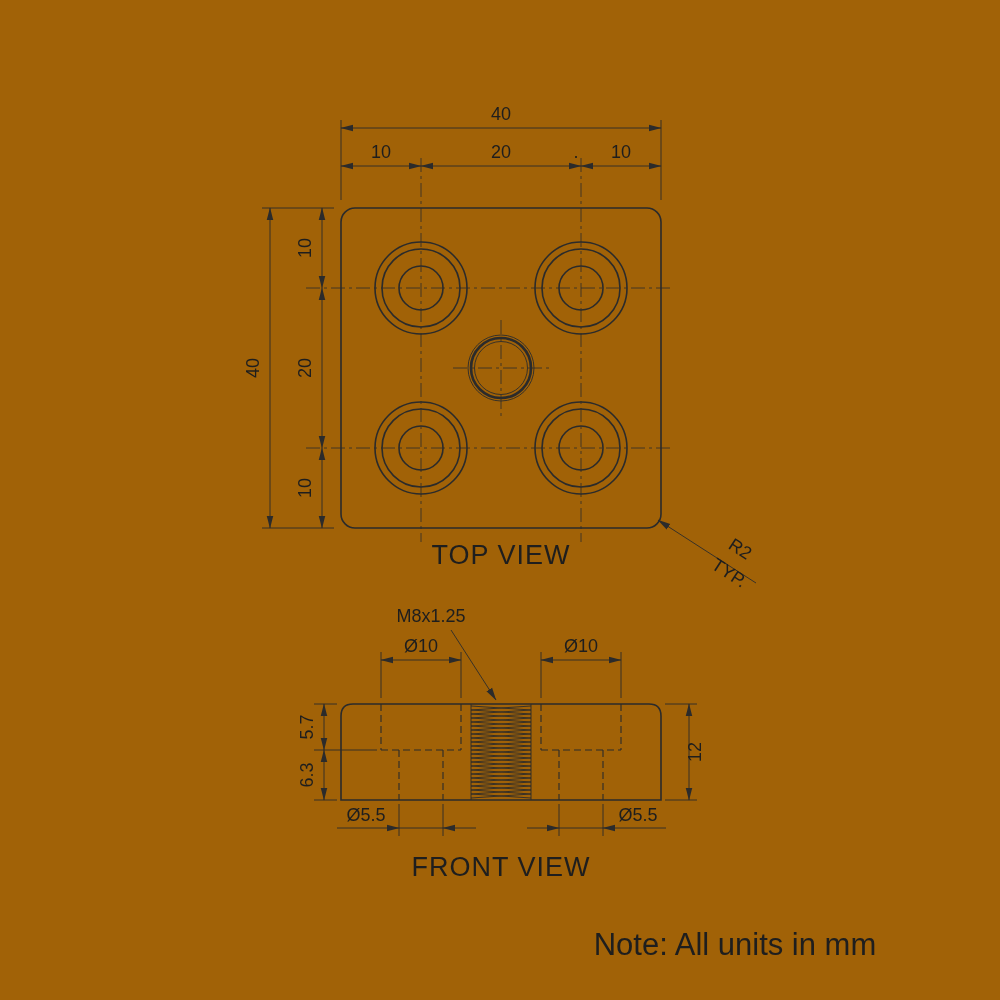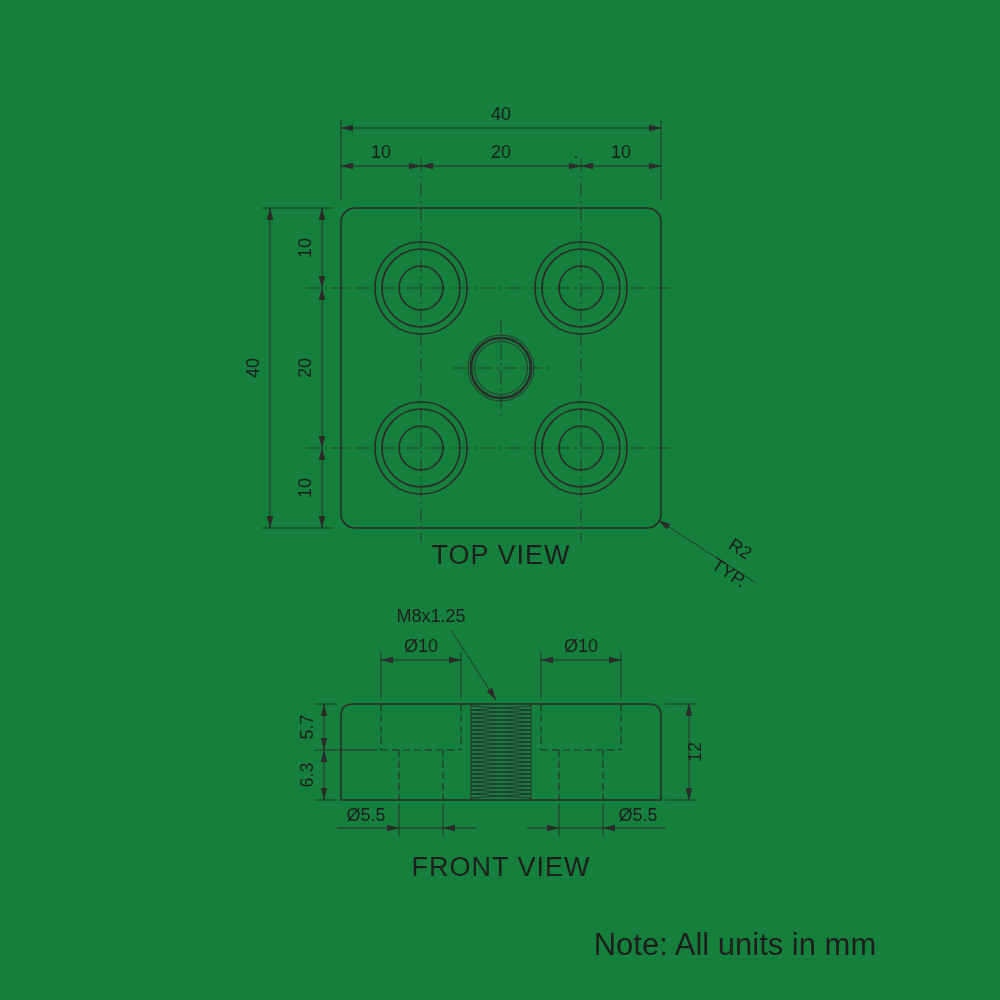--- a/index.html
+++ b/index.html
@@ -1,16 +1,16 @@
 <!DOCTYPE html>
 <html><head>
 <meta charset="utf-8">
 <style>
   html,body{margin:0;padding:0;background:#fff;}
-  #stage{width:1000px;height:1000px;position:relative;background:#15803d;}
+  #stage{width:1000px;height:1000px;position:relative;background:#a16207;}
   svg{display:block;}
   .obj{fill:none;stroke:#2b2b2b;stroke-width:1.6;}
   .obj2{fill:none;stroke:#2b2b2b;stroke-width:2.6;}
   .thin{fill:none;stroke:#2b2b2b;stroke-width:0.9;}
   .dim{fill:none;stroke:#2b2b2b;stroke-width:0.9;}
   .cl{fill:none;stroke:#2b2b2b;stroke-width:0.8;stroke-dasharray:14 4 3 4;}
   .hid{fill:none;stroke:#2b2b2b;stroke-width:1.1;stroke-dasharray:7 4;}
   .t{font-family:"Liberation Sans",sans-serif;font-size:18px;fill:#1e1e1e;text-anchor:middle;}
   .title{font-family:"Liberation Sans",sans-serif;font-size:27px;fill:#1e1e1e;text-anchor:middle;letter-spacing:1px;}
   .note{font-family:"Liberation Sans",sans-serif;font-size:31px;fill:#1e1e1e;text-anchor:middle;}

